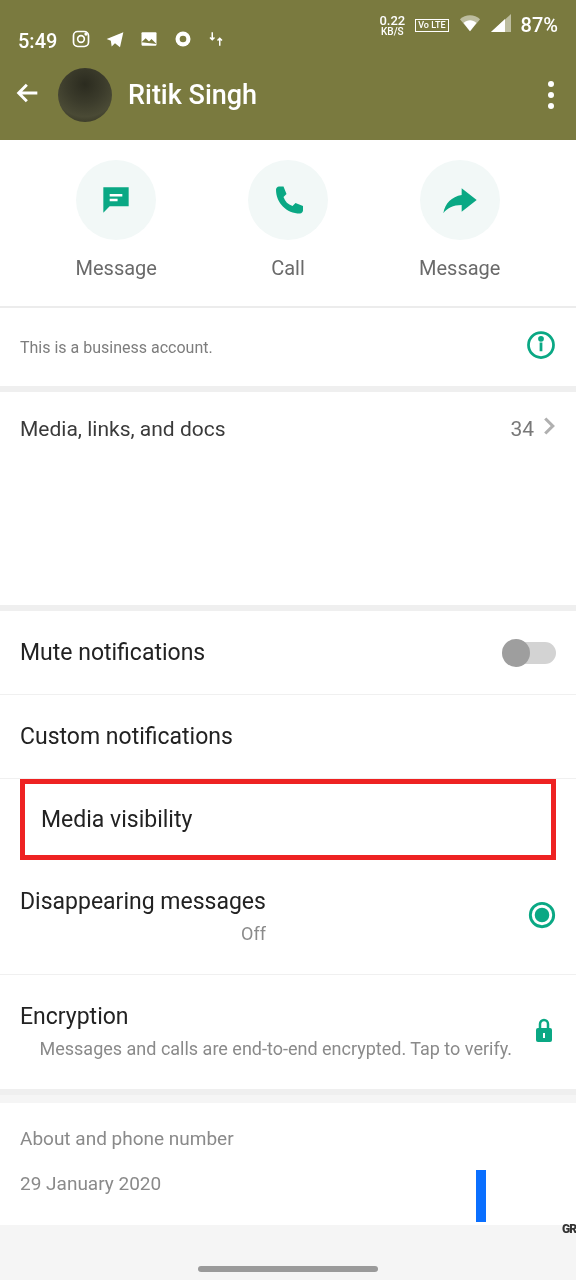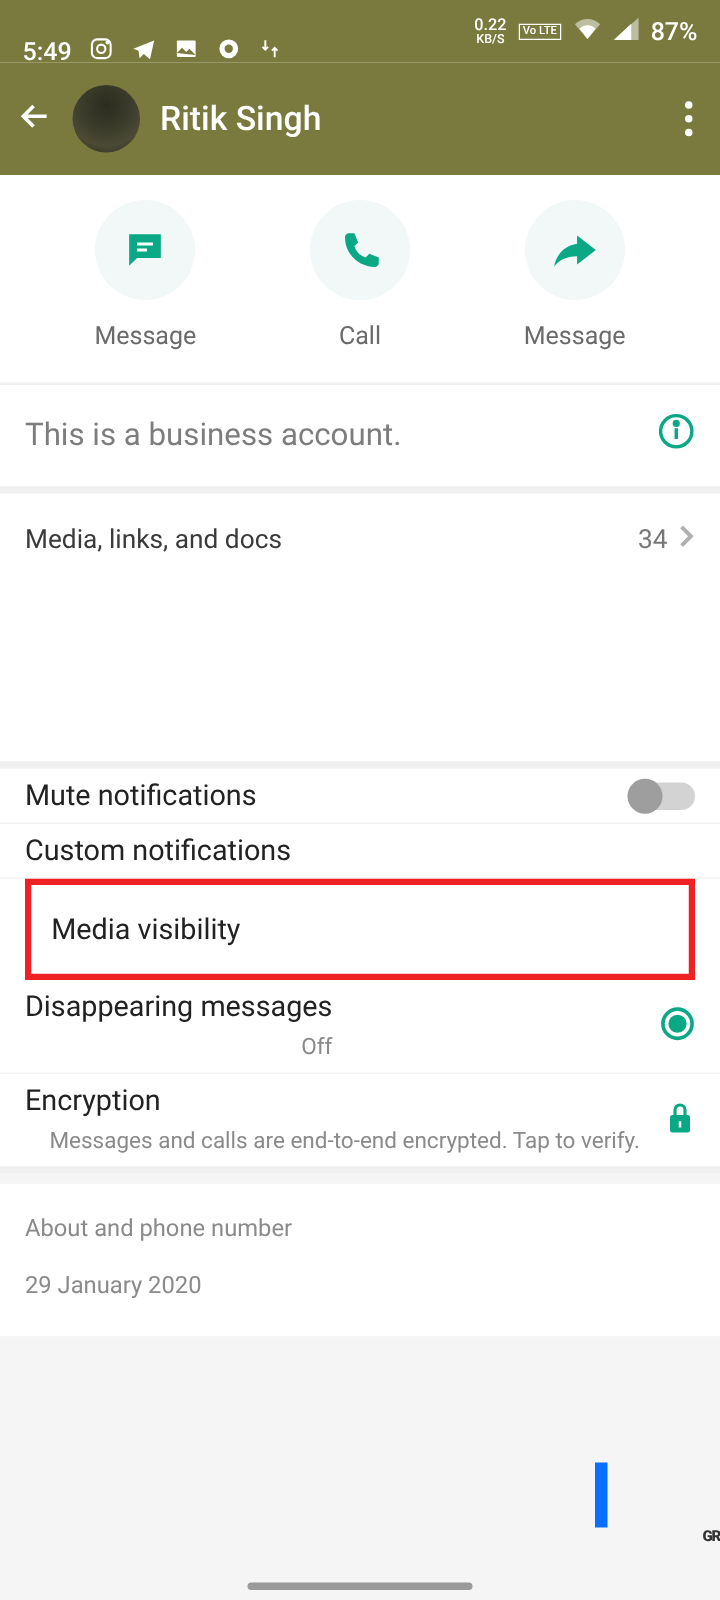--- a/index.html
+++ b/index.html
@@ -58,33 +58,33 @@
     background: #f2f8f7;
     display: flex; align-items: center; justify-content: center;
   }
   .action-label { color: #6a6a6a; font-size: 20px; }
   .business-banner {
     background: #fff;
     padding: 22px 20px;
     display: flex; align-items: center; justify-content: space-between;
     border-bottom: 6px solid #efefef;
     border-top: 1px solid #ececec;
-    color: #7d7d7d; font-size: 25px;
+    color: #7d7d7d; font-size: 16px;
   }
   .media-section {
     background: #fff;
     padding: 24px 20px 20px;
     display: flex; align-items: center; justify-content: space-between;
     color: #3a3a3a; font-size: 21px;
   }
   .media-count { display: flex; align-items: center; gap: 8px; color: #787878; margin-left: 46px; }
   .media-gap { background: #fff; height: 150px; border-bottom: 6px solid #efefef; }
   .settings { background: #fff; }
   .setting-row {
-    padding: 8px 20px;
+    padding: 28px 20px;
     display: flex; align-items: center; justify-content: space-between;
     border-bottom: 1px solid #f0f0f0;
   }
   .setting-title { font-size: 23px; color: #222; }
   .setting-sub { font-size: 18px; color: #8a8a8a; margin-top: 6px; line-height: 1.4; text-align: right; }
   .toggle {
     width: 52px; height: 22px; border-radius: 11px;
     background: #d3d3d3; position: relative;
   }
   .toggle-knob {

